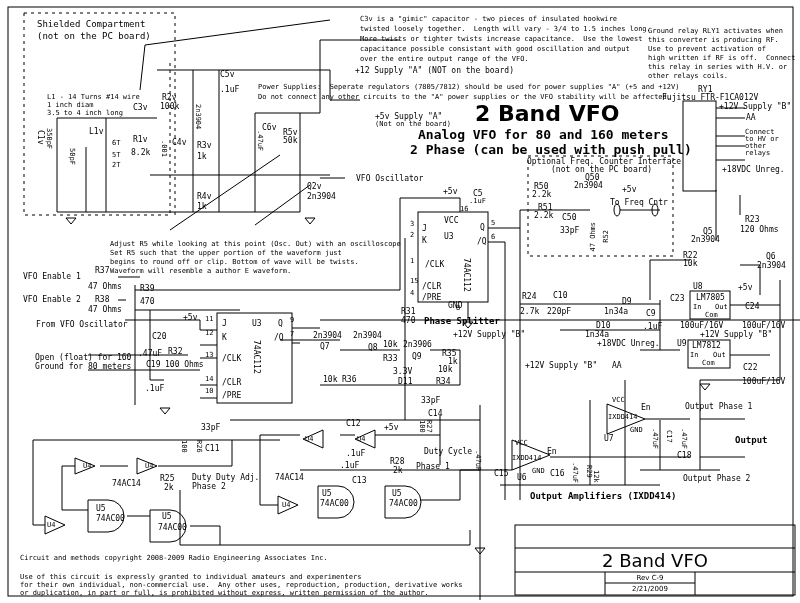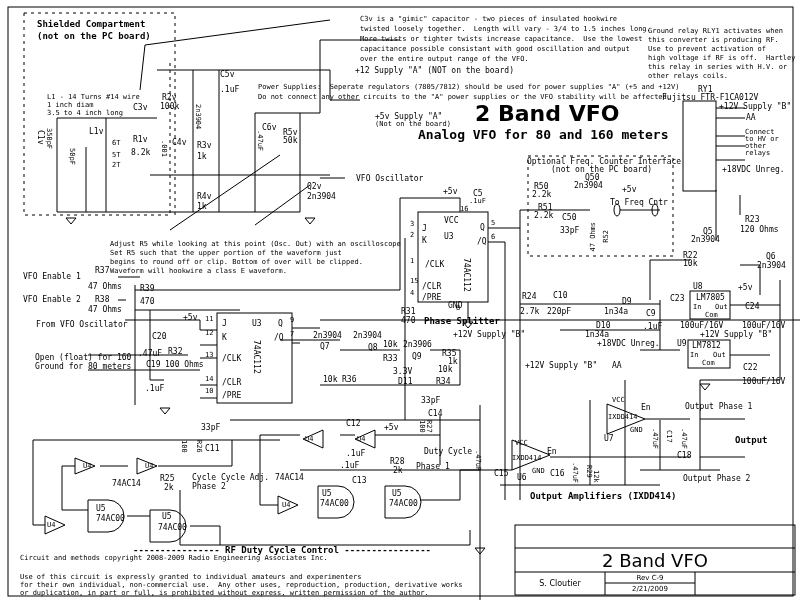--- a/index.html
+++ b/index.html
@@ -1,21 +1,21 @@
 <!DOCTYPE html>
 <html><head>
 <meta charset="utf-8">
 <style>
   html,body{margin:0;padding:0;background:#fff;}
   body{width:800px;height:603px;position:relative;overflow:hidden;font-family:"DejaVu Sans Mono","Liberation Mono",monospace;color:#000;}
   #sheet{position:absolute;left:0;top:0;width:800px;height:603px;}
   .t{position:absolute;white-space:pre;line-height:1;}
   .s7{font-size:7px;}
   .s8{font-size:8px;}
-  .s9{font-size:9px;font-weight:bold;}
+  .s9{font-size:9px;}
   .b{font-weight:bold;}
   .bigtitle{font-size:22px;font-weight:bold;font-family:"DejaVu Sans","Liberation Sans",sans-serif;}
   .subtitle{font-size:13px;font-weight:bold;}
   .tb{position:absolute;border:1px solid #000;box-sizing:border-box;display:flex;align-items:center;justify-content:center;font-family:"DejaVu Sans","Liberation Sans",sans-serif;}
   .vert{writing-mode:vertical-rl;}
   svg line, svg polyline, svg path, svg rect, svg circle, svg polygon{stroke:#000;fill:none;stroke-width:1;}
 </style>
 </head>
 <body>
 
@@ -203,26 +203,27 @@
 <div class="t s7" style="left:360px;top:56px">over the entire output range of the VFO.</div>
 <div class="t s8" style="left:355px;top:67px">+12 Supply "A" (NOT on the board)</div>
 <div class="t s7" style="left:258px;top:84px">Power Supplies:  Seperate regulators (7805/7812) should be used for power supplies "A" (+5 and +12V)</div>
 <div class="t s7" style="left:258px;top:94px">Do not connect any other circuits to the "A" power supplies or the VFO stability will be affected.</div>
 <div class="t s8" style="left:375px;top:113px">+5v Supply "A"</div>
 <div class="t s7" style="left:375px;top:121px">(Not on the board)</div>
 
 <div class="t s7" style="left:648px;top:28px">Ground relay RLY1 activates when</div>
 <div class="t s7" style="left:648px;top:37px">this converter is producing RF.</div>
 <div class="t s7" style="left:648px;top:46px">Use to prevent activation of</div>
-<div class="t s7" style="left:648px;top:55px">high voltage if RF is off.  Hartley</div>
+<div class="t s7" style="left:648px;top:55px">high written if RF is off.  Connect</div>
 <div class="t s7" style="left:648px;top:64px">this relay in series with H.V. or</div>
 <div class="t s7" style="left:648px;top:73px">other relays coils.</div>
 
 <div class="t bigtitle" style="left:475px;top:103px">2 Band VFO</div>
 <div class="t subtitle" style="left:418px;top:128px">Analog VFO for 80 and 160 meters</div>
+<div class="t subtitle" style="left:410px;top:143px">2 Phase (can be used with push pull)</div>
 
 <div class="t s8" style="left:698px;top:86px">RY1</div>
 <div class="t s8" style="left:662px;top:94px">Fujitsu FTR-F1CA012V</div>
 <div class="t s8" style="left:719px;top:103px">+12V Supply "B"</div>
 <div class="t s8" style="left:746px;top:114px">AA</div>
 <div class="t s7" style="left:745px;top:129px">Connect</div>
 <div class="t s7" style="left:745px;top:136px">to HV or</div>
 <div class="t s7" style="left:745px;top:143px">other</div>
 <div class="t s7" style="left:745px;top:150px">relays</div>
 <div class="t s8" style="left:722px;top:166px">+18VDC Unreg.</div>
@@ -251,22 +252,22 @@
 <div class="t s8" style="left:262px;top:124px">C6v</div>
 <div class="t s7 vert" style="left:256px;top:130px">.47uF</div>
 <div class="t s8" style="left:283px;top:129px">R5v</div>
 <div class="t s8" style="left:283px;top:137px">50k</div>
 <div class="t s8" style="left:307px;top:183px">Q2v</div>
 <div class="t s8" style="left:307px;top:193px">2n3904</div>
 <div class="t s8" style="left:356px;top:175px">VFO Oscillator</div>
 
 <div class="t s7" style="left:110px;top:241px">Adjust R5 while looking at this point (Osc. Out) with an oscilloscope</div>
 <div class="t s7" style="left:110px;top:250px">Set R5 such that the upper portion of the waveform just</div>
-<div class="t s7" style="left:110px;top:259px">begins to round off or clip. Bottom of over will be clipped.</div>
-<div class="t s7" style="left:110px;top:268px">Waveform will hookwire a class E waveform.</div>
+<div class="t s7" style="left:110px;top:259px">begins to round off or clip. Bottom of wave will be twists.</div>
+<div class="t s7" style="left:110px;top:268px">Waveform will resemble a author E waveform.</div>
 
 <div class="t s8" style="left:23px;top:273px">VFO Enable 1</div>
 <div class="t s8" style="left:23px;top:296px">VFO Enable 2</div>
 <div class="t s8" style="left:36px;top:321px">From VFO Oscillator</div>
 <div class="t s8" style="left:35px;top:354px">Open (float) for 160</div>
 <div class="t s8" style="left:35px;top:363px">Ground for 80 meters</div>
 
 <div class="t s8" style="left:95px;top:267px">R37</div>
 <div class="t s8" style="left:88px;top:283px">47 Ohms</div>
 <div class="t s8" style="left:95px;top:296px">R38</div>
@@ -425,21 +426,21 @@
 <div class="t s9 b" style="left:530px;top:492px">Output Amplifiers (IXDD414)</div>
 <div class="t s8" style="left:494px;top:470px">C15</div>
 <div class="t s7 vert" style="left:474px;top:450px">.47uF</div>
 
 <div class="t s8" style="left:201px;top:424px">33pF</div>
 <div class="t s8" style="left:205px;top:445px">C11</div>
 <div class="t s7 vert" style="left:180px;top:440px">100</div>
 <div class="t s7 vert" style="left:195px;top:440px">R26</div>
 <div class="t s8" style="left:160px;top:475px">R25</div>
 <div class="t s8" style="left:164px;top:484px">2k</div>
-<div class="t s8" style="left:192px;top:474px">Cycle Cycle Adj.</div>
+<div class="t s8" style="left:192px;top:474px">Duty Duty Adj.</div>
 <div class="t s8" style="left:192px;top:483px">Phase 2</div>
 <div class="t s8" style="left:112px;top:480px">74AC14</div>
 <div class="t s8" style="left:275px;top:474px">74AC14</div>
 <div class="t s7" style="left:83px;top:463px">U4</div>
 <div class="t s7" style="left:145px;top:463px">U4</div>
 <div class="t s7" style="left:47px;top:522px">U4</div>
 <div class="t s8" style="left:96px;top:505px">U5</div>
 <div class="t s8" style="left:96px;top:515px">74AC00</div>
 <div class="t s8" style="left:162px;top:513px">U5</div>
 <div class="t s8" style="left:158px;top:524px">74AC00</div>
@@ -455,24 +456,22 @@
 <div class="t s8" style="left:340px;top:462px">.1uF</div>
 <div class="t s8" style="left:352px;top:477px">C13</div>
 <div class="t s7 vert" style="left:418px;top:420px">100</div>
 <div class="t s7 vert" style="left:425px;top:420px">R27</div>
 <div class="t s8" style="left:390px;top:458px">R28</div>
 <div class="t s8" style="left:393px;top:467px">2k</div>
 <div class="t s8" style="left:424px;top:448px">Duty Cycle</div>
 <div class="t s8" style="left:416px;top:463px">Phase 1</div>
 <div class="t s8" style="left:384px;top:424px">+5v</div>
 
-<div class="t s9 b" style="left:133px;top:546px">---------------- RF Duty Cycle Control ----------------</div>
 <div class="t s7" style="left:20px;top:555px">Circuit and methods copyright 2008-2009 Radio Engineering Associates Inc.</div>
 <div class="t s7" style="left:20px;top:574px">Use of this circuit is expressly granted to individual amateurs and experimenters</div>
 <div class="t s7" style="left:20px;top:582px">for their own individual, non-commercial use.  Any other uses, reproduction, production, derivative works</div>
 <div class="t s7" style="left:20px;top:590px">or duplication, in part or full, is prohibited without express, written permission of the author.</div>
 
 <div class="tb" style="left:515px;top:548px;width:280px;height:24px;font-size:18px;border:none">2 Band VFO</div>
-<div class="tb" style="left:515px;top:572px;width:90px;height:23px;font-size:8px;border:none">S. Cloutier</div>
 <div class="tb" style="left:605px;top:572px;width:90px;height:11px;font-size:7px;border:none">Rev C-9</div>
 <div class="tb" style="left:605px;top:583px;width:90px;height:12px;font-size:7px;border:none">2/21/2009</div>
 
 </div>
 
 </body></html>

